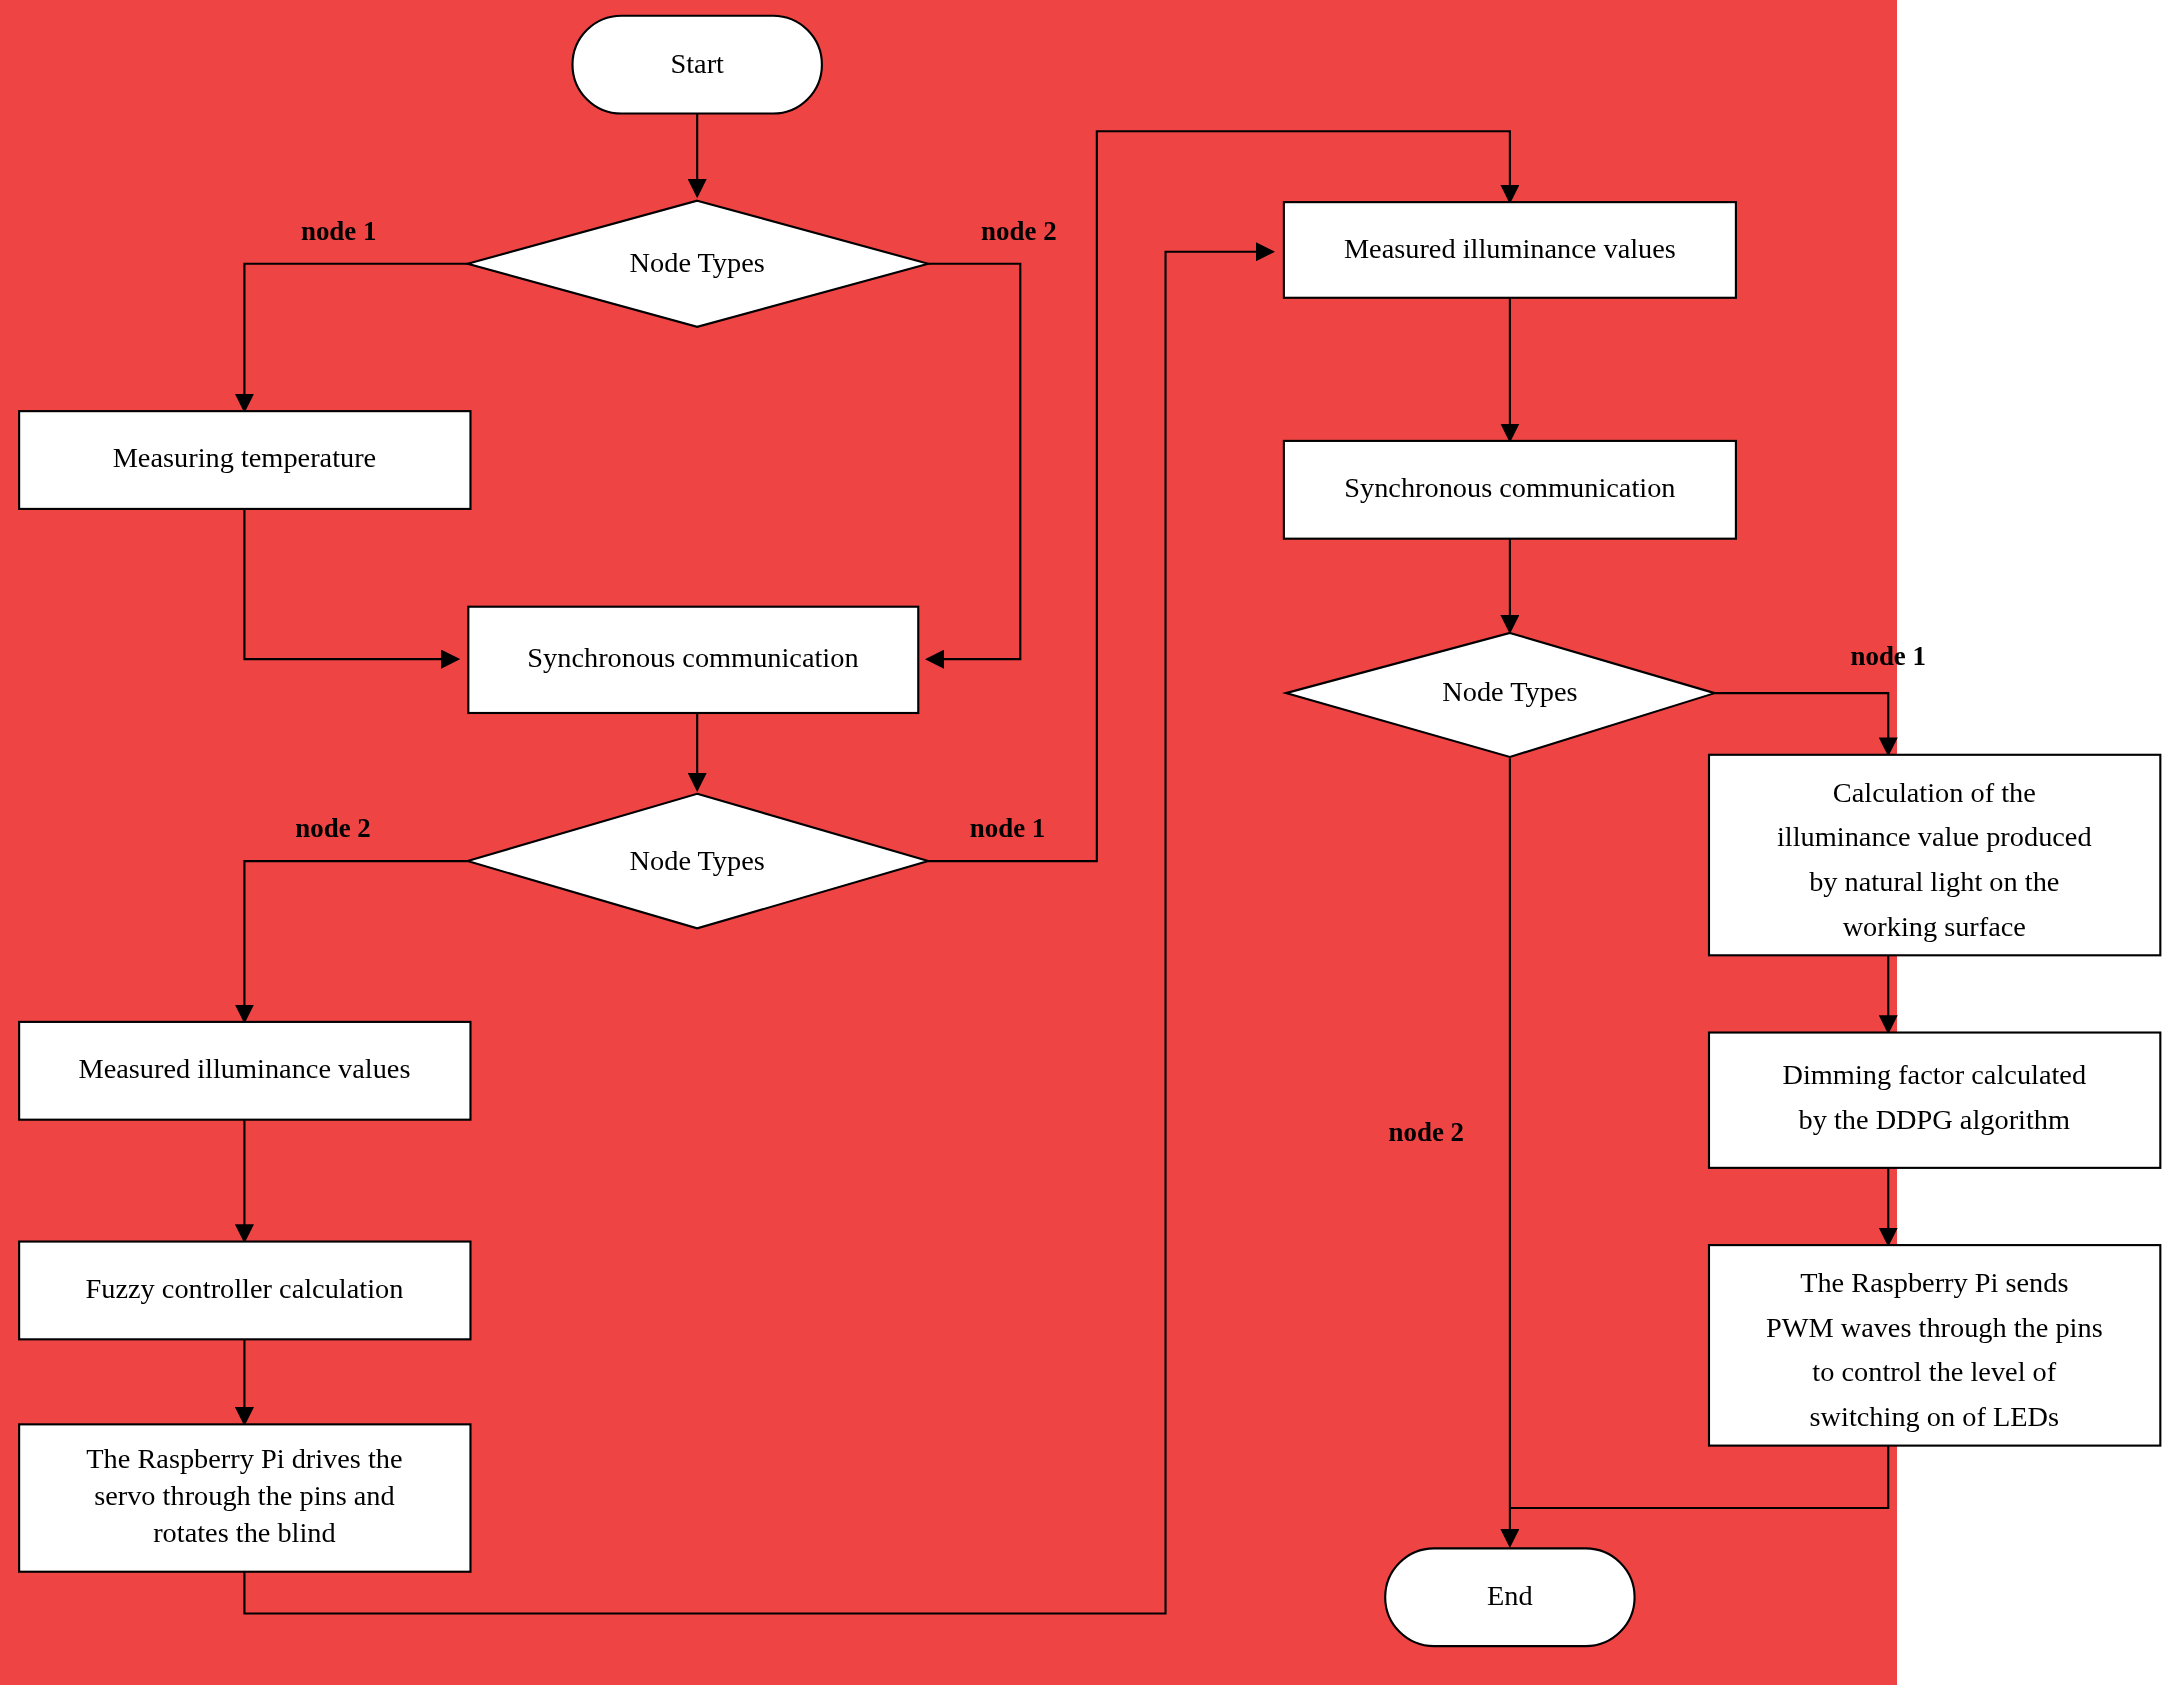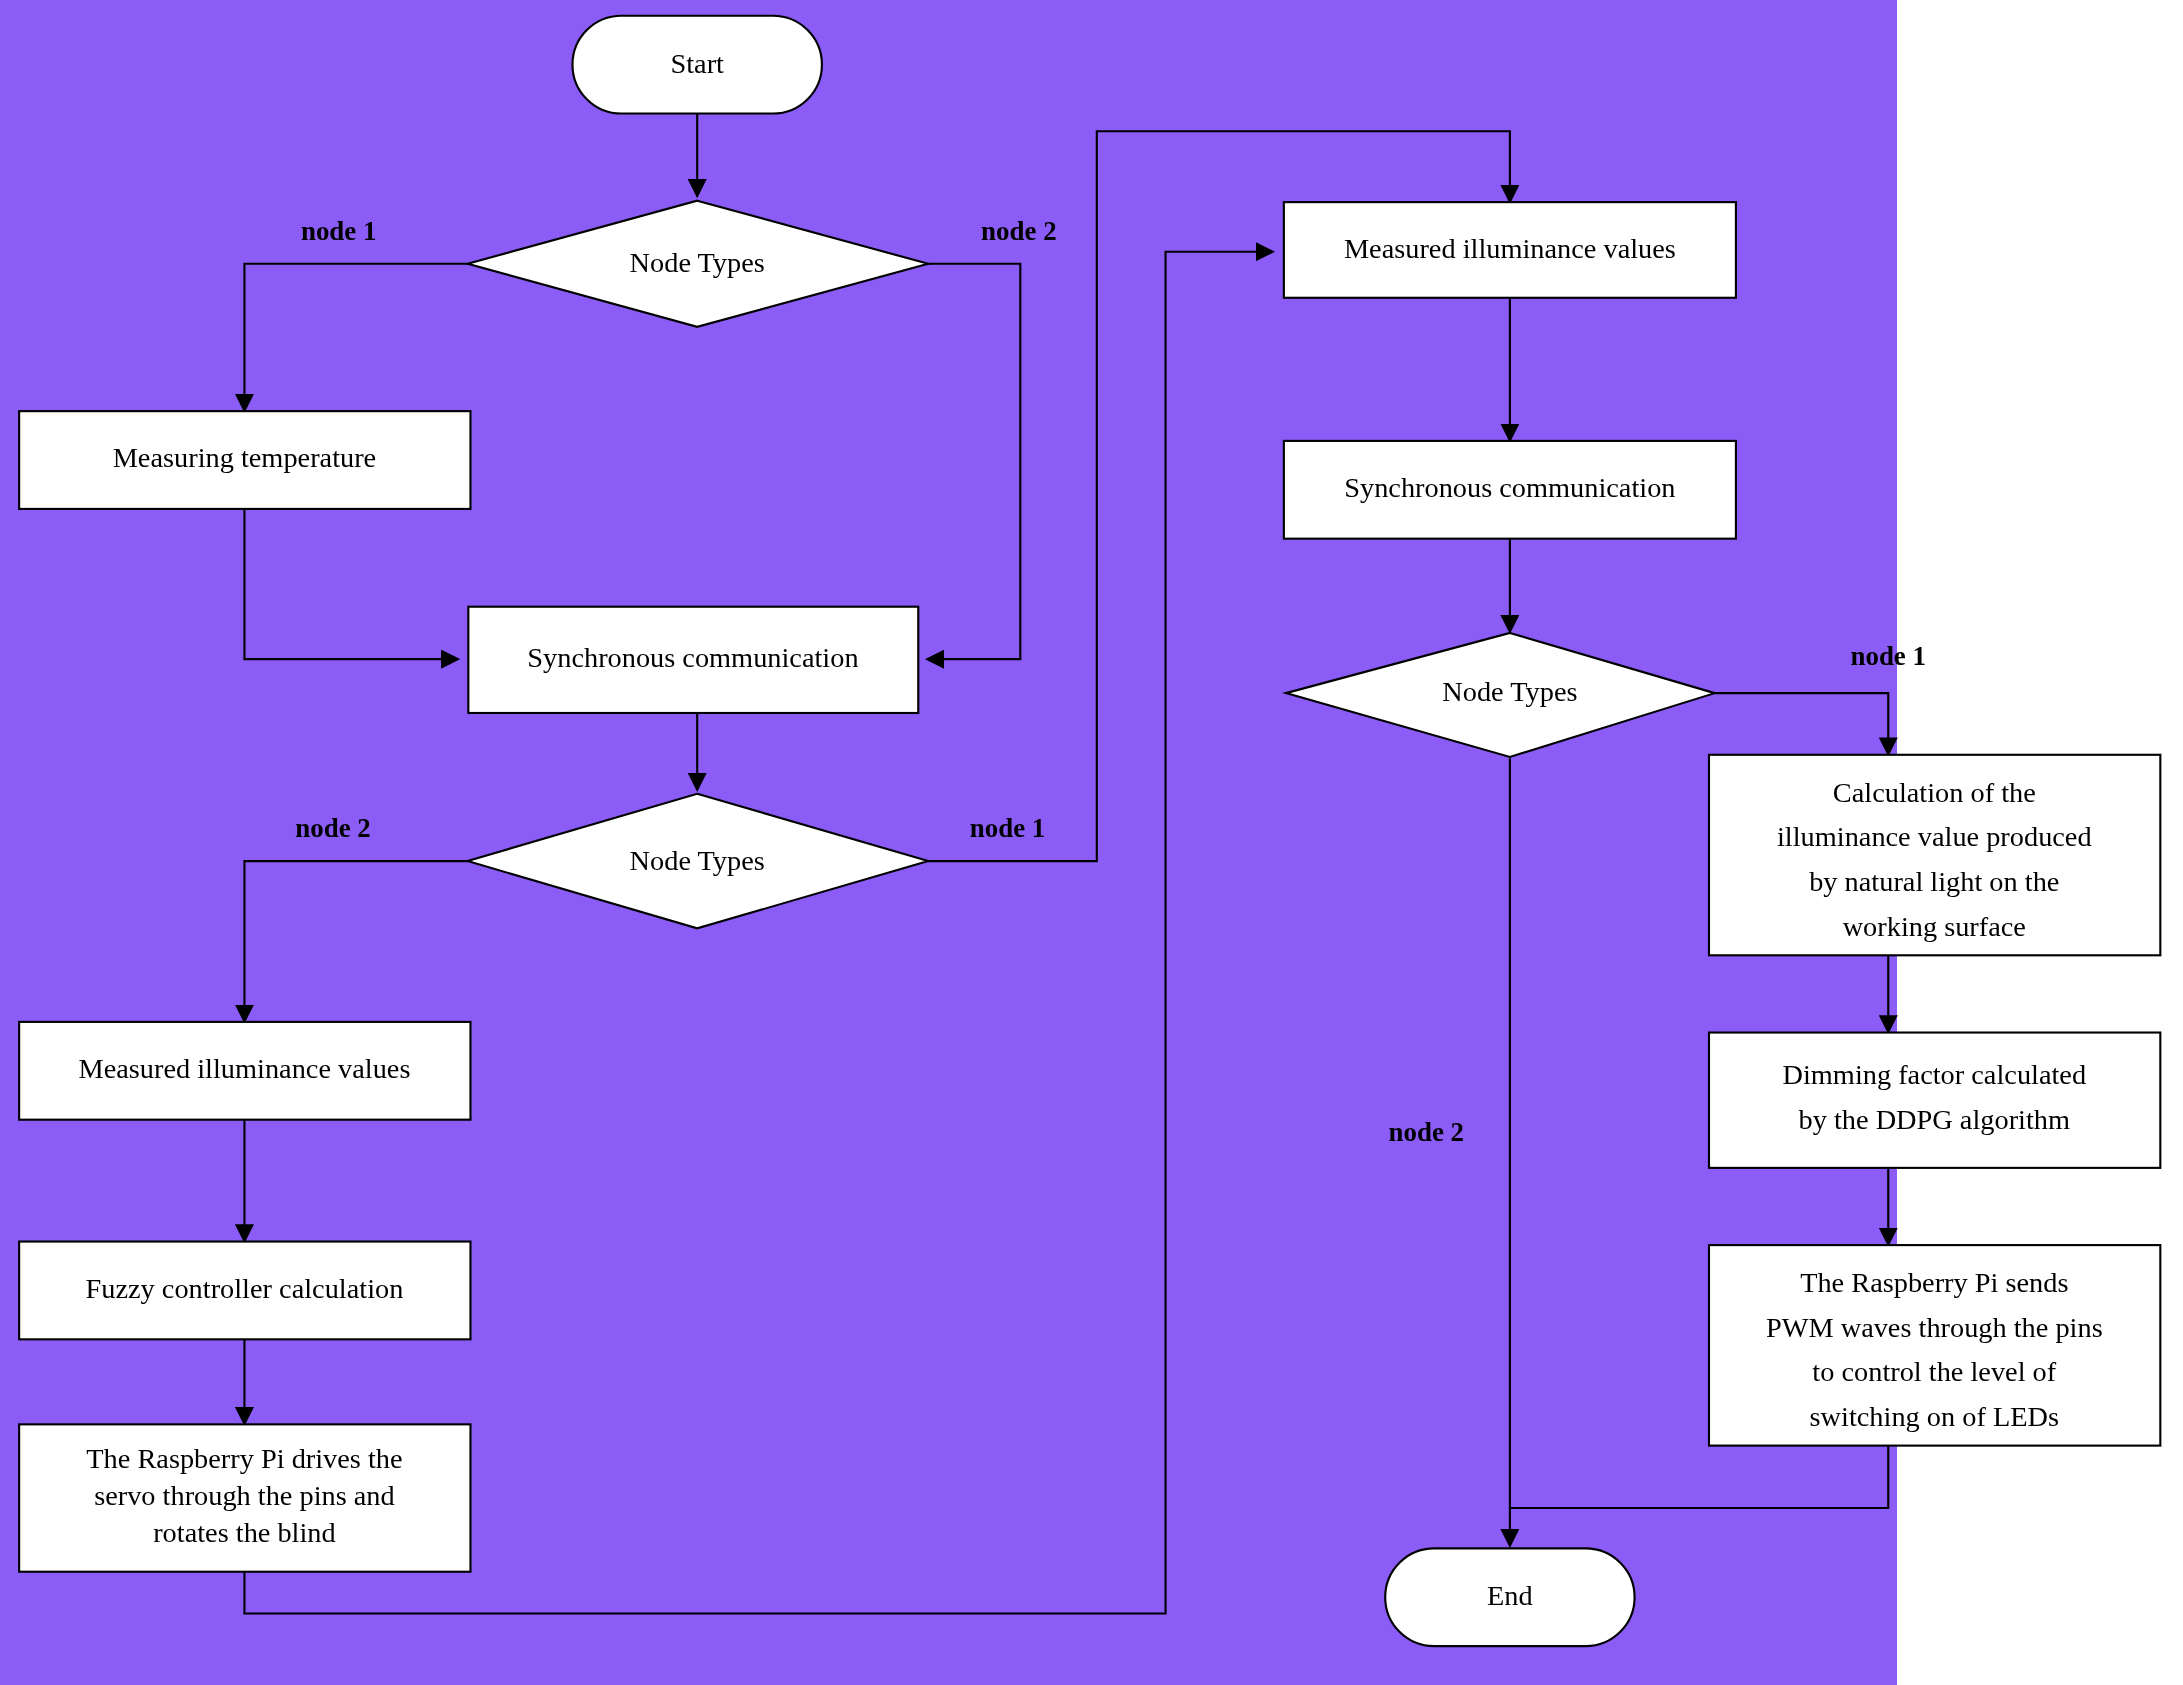--- a/index.html
+++ b/index.html
@@ -4,21 +4,21 @@
 <style>
   html, body {
     margin: 0;
     padding: 0;
     background: #ffffff;
   }
   #flowchart-root {
     position: relative;
     width: 1897px;
     height: 1686px;
-    background: #8b5cf6;
+    background: #ef4444;
     font-family: "Liberation Serif", "DejaVu Serif", serif;
   }
   svg.canvas {
     position: absolute;
     left: 0; top: 0;
     width: 2183px;
     height: 1686px;
     display: block;
   }
   .node-text {

